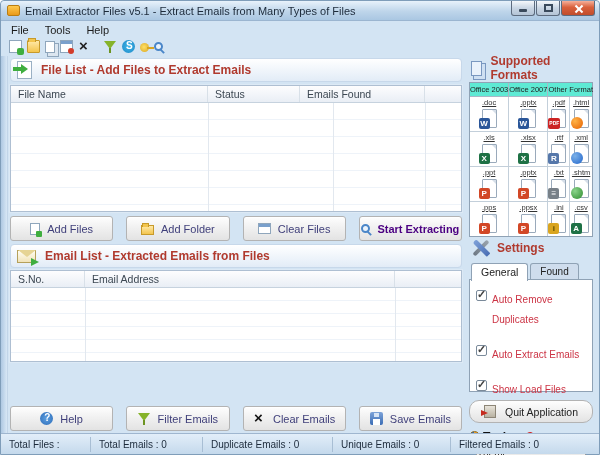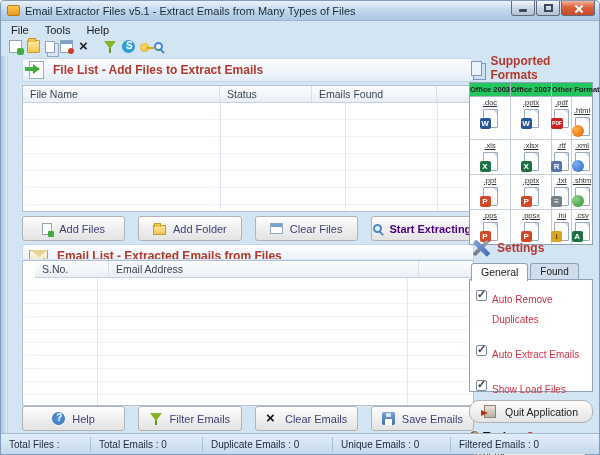--- a/index.html
+++ b/index.html
@@ -40,21 +40,21 @@
   .tb-skype { background:radial-gradient(#3fb6e8,#1d88c7); border-radius:50%; }
   .tb-skype::before { content:"S"; position:absolute; top:0; left:4px; color:#fff; font-size:10px; font-weight:bold; }
   .tb-key { background:radial-gradient(circle at 4px 4px,#ffe066,#d9a520); border-radius:50%; width:9px; height:9px; margin-top:2px; }
   .tb-key::after { content:""; position:absolute; right:-5px; top:4px; width:7px; height:2px; background:#d9a520; }
   .tb-search { border:2px solid #4a86c8; border-radius:50%; width:9px; height:9px; background:#eaf3fc; }
   .tb-search::after { content:""; position:absolute; right:-4px; bottom:-3px; width:6px; height:2px; background:#4a86c8; transform:rotate(45deg); }
 
   
   .content { position:absolute; top:55px; left:0; right:0; bottom:21px; }
   .gutter { position:absolute; left:0; top:0; bottom:0; width:7px; background:linear-gradient(90deg,#aec8e2,#d8e7f5); border-right:1px solid #c2d5e8; }
-  .left-col { position:absolute; left:9px; top:0; width:452px; bottom:0;margin-left:12px; }
+  .left-col { position:absolute; left:9px; top:0; width:452px; bottom:0; }
   .right-col { position:absolute; left:466px; top:0; width:128px; bottom:0; }
 
   
   .sec-band { display:flex; align-items:center; gap:9px; height:24px; padding-left:6px; background:linear-gradient(#ffffff,#e2ecf7); border:1px solid #c7d8ea; border-radius:4px; }
   .sec-title { font-size:12px; font-weight:bold; color:#b03a2e; }
   .hdr-plain { display:flex; align-items:center; gap:8px; height:24px; padding-left:4px;justify-content:center; }
 
   .ic-filelist { width:15px; height:18px; background:#fff; border:1px solid #9ab0c4; position:relative; }
   .ic-filelist::before { content:""; position:absolute; left:-5px; top:5px; width:8px; height:4px; background:#3fae3f; }
   .ic-filelist::after { content:""; position:absolute; left:3px; top:2px; border-top:5px solid transparent; border-bottom:5px solid transparent; border-left:7px solid #3fae3f; }
@@ -92,21 +92,21 @@
   .bi-filter::after { content:""; position:absolute; top:8px; left:5px; width:2px; height:5px; background:#6d9422; }
   .bi-x::before { content:"×"; position:absolute; top:-3px; left:1px; font-size:15px; font-weight:bold; color:#111; }
   .bi-save { background:linear-gradient(#7da3d8,#3a6cb5); border-radius:2px; }
   .bi-save::before { content:""; position:absolute; left:3px; bottom:0; width:7px; height:6px; background:#fff; }
   .bi-save::after { content:""; position:absolute; left:4px; top:1px; width:5px; height:4px; background:#d7e4f4; }
   .bi-quit { width:12px; height:13px; background:linear-gradient(#e8e4da,#b9b2a2); border:1px solid #8c8576; }
   .bi-quit::after { content:""; position:absolute; left:-4px; top:4px; border-top:3px solid transparent; border-bottom:3px solid transparent; border-left:7px solid #c62b1e; }
 
   
   .fmt-table { background:#fff; border:1px solid #8fa2b5; display:grid; grid-template-columns:1fr 1fr 1fr 1fr; }
-  .fmt-h { font-size:7.5px; font-weight:bold; color:#222; text-align:center; padding:2px 0; border-right:1px solid #a9b8c6; border-bottom:1px solid #a9b8c6; background:#22c55e; white-space:nowrap; }
+  .fmt-h { font-size:7.5px; font-weight:normal; color:#222; text-align:center; padding:2px 0; border-right:1px solid #a9b8c6; border-bottom:1px solid #a9b8c6; background:#5eead4; white-space:nowrap; }
   .fmt-h.span2 { grid-column:span 2; }
   .fmt-cell { border-right:1px solid #c3cfda; border-bottom:1px solid #c3cfda; display:flex; flex-direction:column; align-items:center; padding:1px 0 3px; }
   .fmt-ext { font-size:7.5px; color:#333; text-decoration:underline; line-height:9px; }
   .fico { width:15px; height:19px; background:#fff; border:1px solid #9aaabb; border-radius:1px; position:relative; margin-top:2px; }
   .fico::before { content:""; position:absolute; top:0; right:0; border-left:4px solid transparent; border-top:4px solid #d5dee8; }
   .fbadge { position:absolute; left:-4px; bottom:-2px; min-width:11px; height:11px; line-height:11px; font-size:8px; font-weight:bold; color:#fff; text-align:center; border-radius:2px; padding:0 1px; font-family:"Liberation Sans",sans-serif; }
   .fb-word { background:#2a5699; } .fb-excel { background:#1e7145; } .fb-ppt { background:#d24726; }
   .fb-pdf { background:#cc2222; font-size:5px; letter-spacing:0; }
   .fb-rtf { background:#5577aa; } .fb-txt { background:#778088; } .fb-ini { background:#d9a520; color:#5a4a00; }
   .fb-csv { background:#1e7145; }
@@ -217,21 +217,21 @@
           <span class="bic bi-search"></span>
           <span>Start Extracting</span>
         </div>
       </div>
 
       <div class="sec-band" style="position:absolute; top:188px; left:0; right:0;">
         <span class="ic-mail"></span>
         <span class="sec-title">Email List - Extracted Emails from Files</span>
       </div>
 
-      <div class="grid-table" style="position:absolute; top:204px; left:0; right:0; height:146px;padding-left:12px;">
+      <div class="grid-table" style="position:absolute; top:214px; left:0; right:0; height:92px;">
         <div class="tbl-head">
           <div class="th" style="width:74px;">S.No.</div>
           <div class="th" style="width:310px;">Email Address</div>
           <div class="th" style="flex:1; border-right:none;"></div>
         </div>
         <div class="tbl-body" style="background:repeating-linear-gradient(#ffffff 0px,#ffffff 12px,#eef3f9 12px,#eef3f9 13px);">
           <div class="vline" style="left:74px;"></div>
           <div class="vline" style="left:384px;"></div>
         </div>
       </div>
@@ -279,21 +279,21 @@
           <span class="fico">
               <b class="fbadge fb-word">W</b>
             </span>
         </div>
         <div class="fmt-cell">
           <span class="fmt-ext">.pdf</span>
           <span class="fico">
               <b class="fbadge fb-pdf">PDF</b>
             </span>
         </div>
-        <div class="fmt-cell" style="border-right:none;margin-top:8px;">
+        <div class="fmt-cell" style="border-right:none;">
           <span class="fmt-ext">.html</span>
           <span class="fico">
               <b class="fbadge fb-html"></b>
             </span>
         </div>
 
         <div class="fmt-cell">
           <span class="fmt-ext">.xls</span>
           <span class="fico">
               <b class="fbadge fb-excel">X</b>

